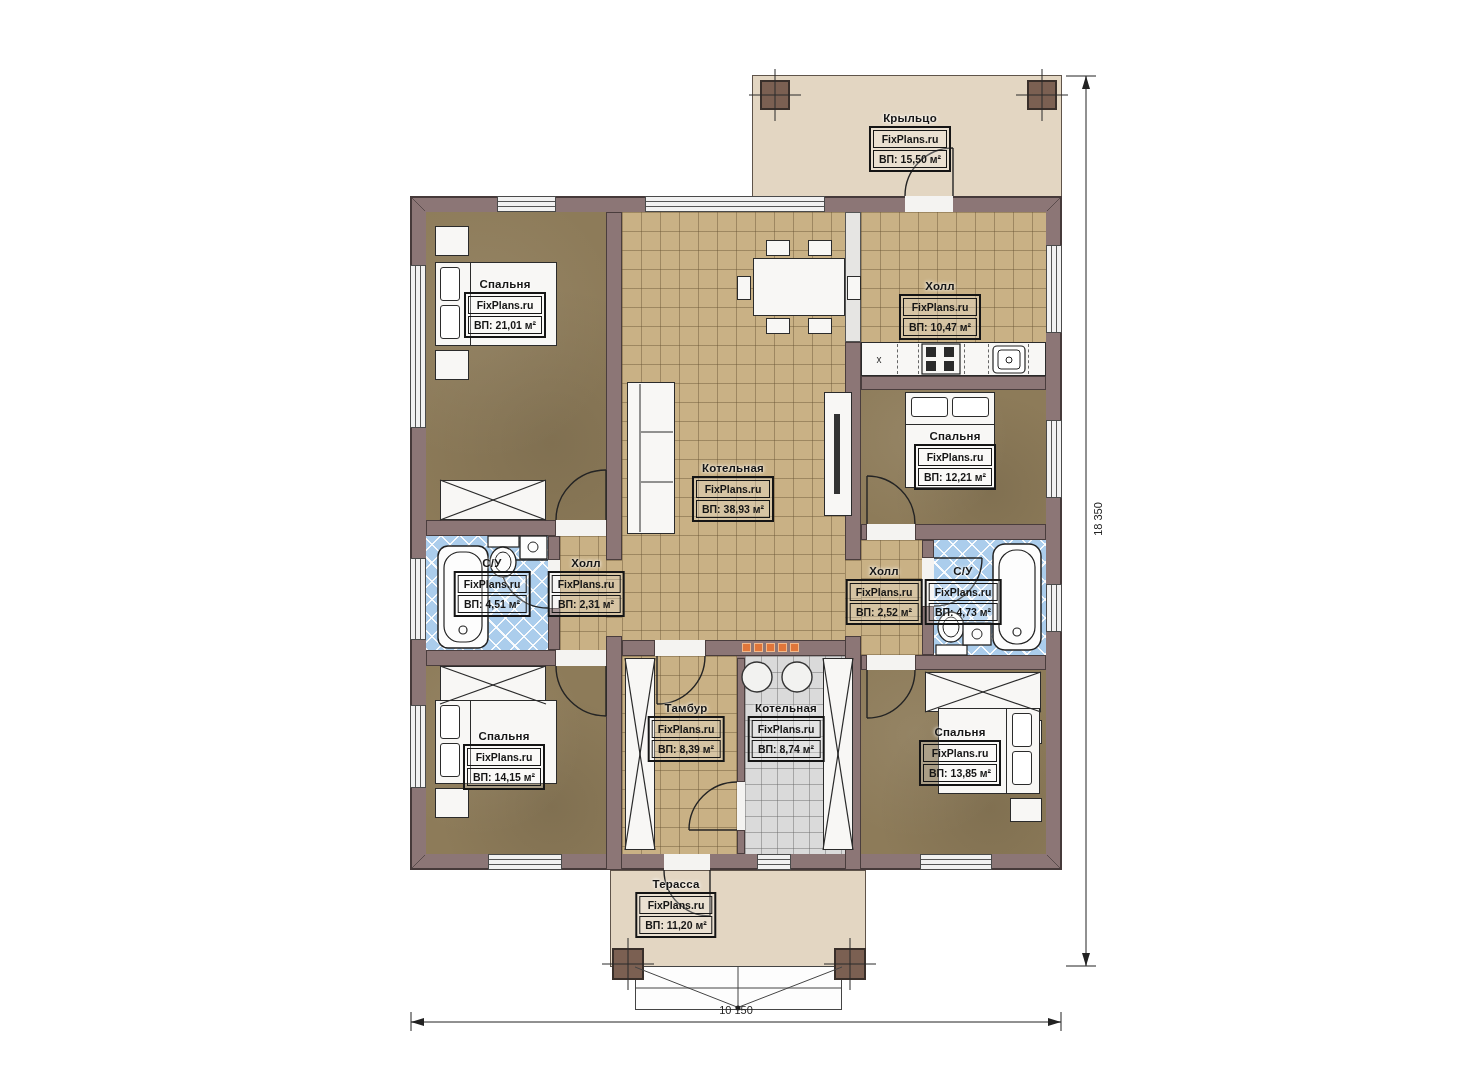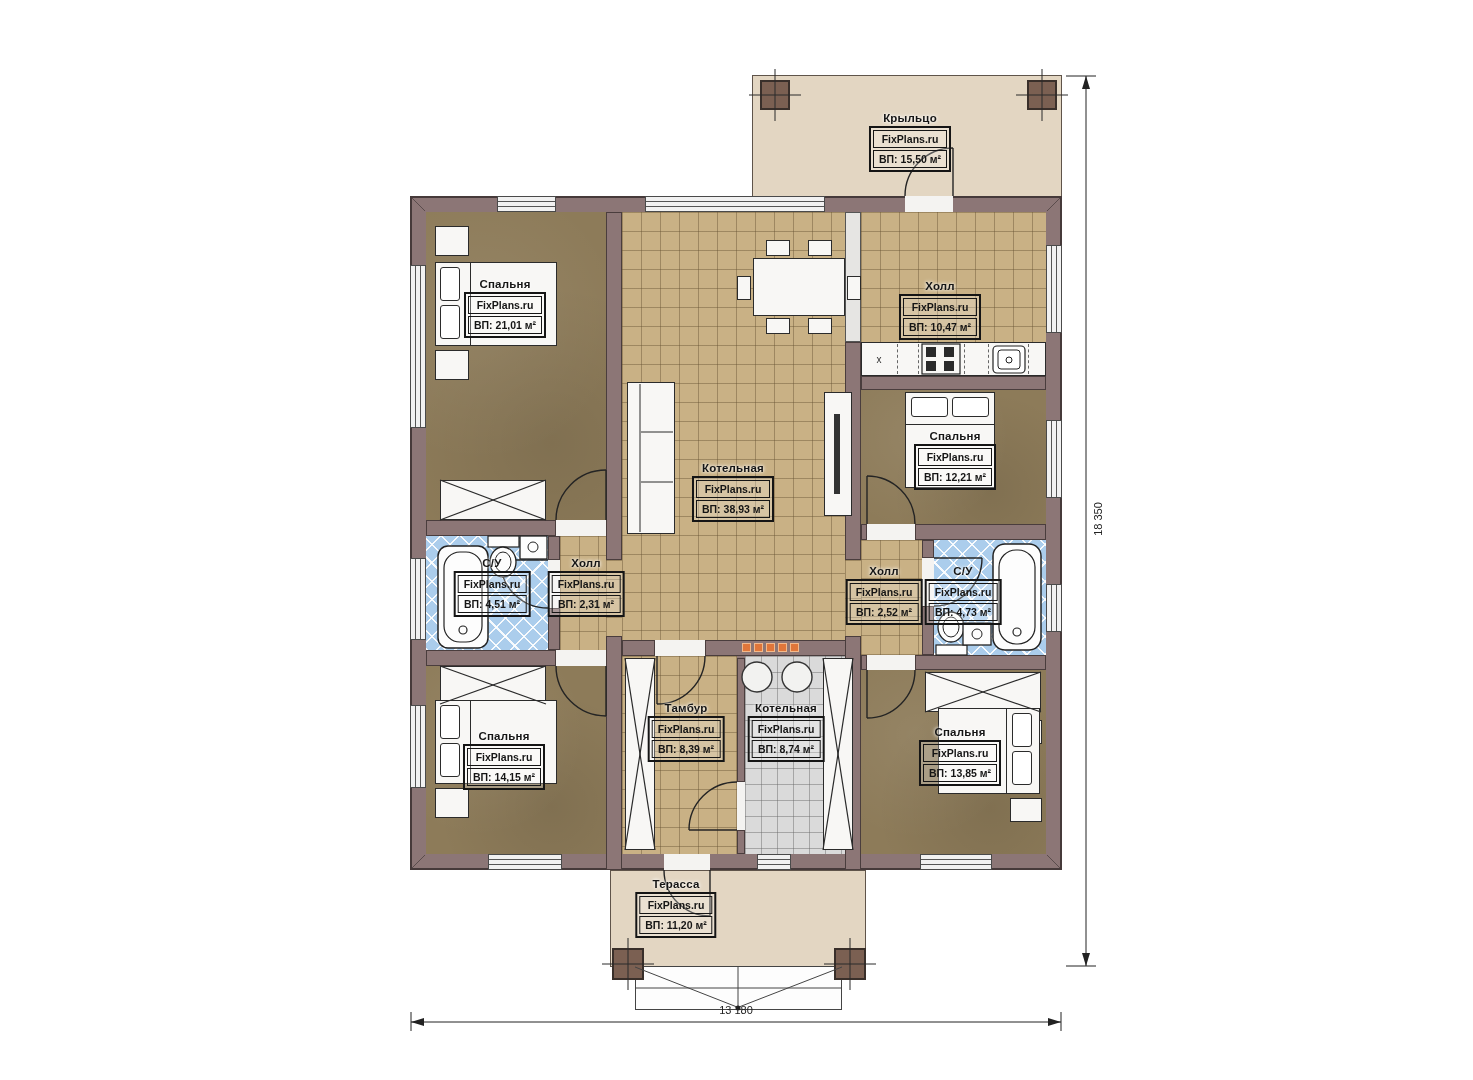--- a/index.html
+++ b/index.html
@@ -345,16 +345,16 @@
   </div>
   <div class="room-label" style="left:960px;top:726px">
     <div class="rl-name">Спальня</div>
     <div class="rl-box"><div class="rl-row">FixPlans.ru</div><div class="rl-row">ВП: 13,85 м²</div></div>
   </div>
   <div class="room-label" style="left:676px;top:878px">
     <div class="rl-name">Терасса</div>
     <div class="rl-box"><div class="rl-row">FixPlans.ru</div><div class="rl-row">ВП: 11,20 м²</div></div>
   </div>
 
-  <div class="dim-label" style="left:700px;top:1004px;width:72px">13 180</div>
+  <div class="dim-label" style="left:700px;top:1004px;width:72px">10 150</div>
   <div class="dim-label" style="left:1058px;top:513px;width:80px;transform:rotate(-90deg)">18 350</div>
 
 </div>
 
 </body></html>

